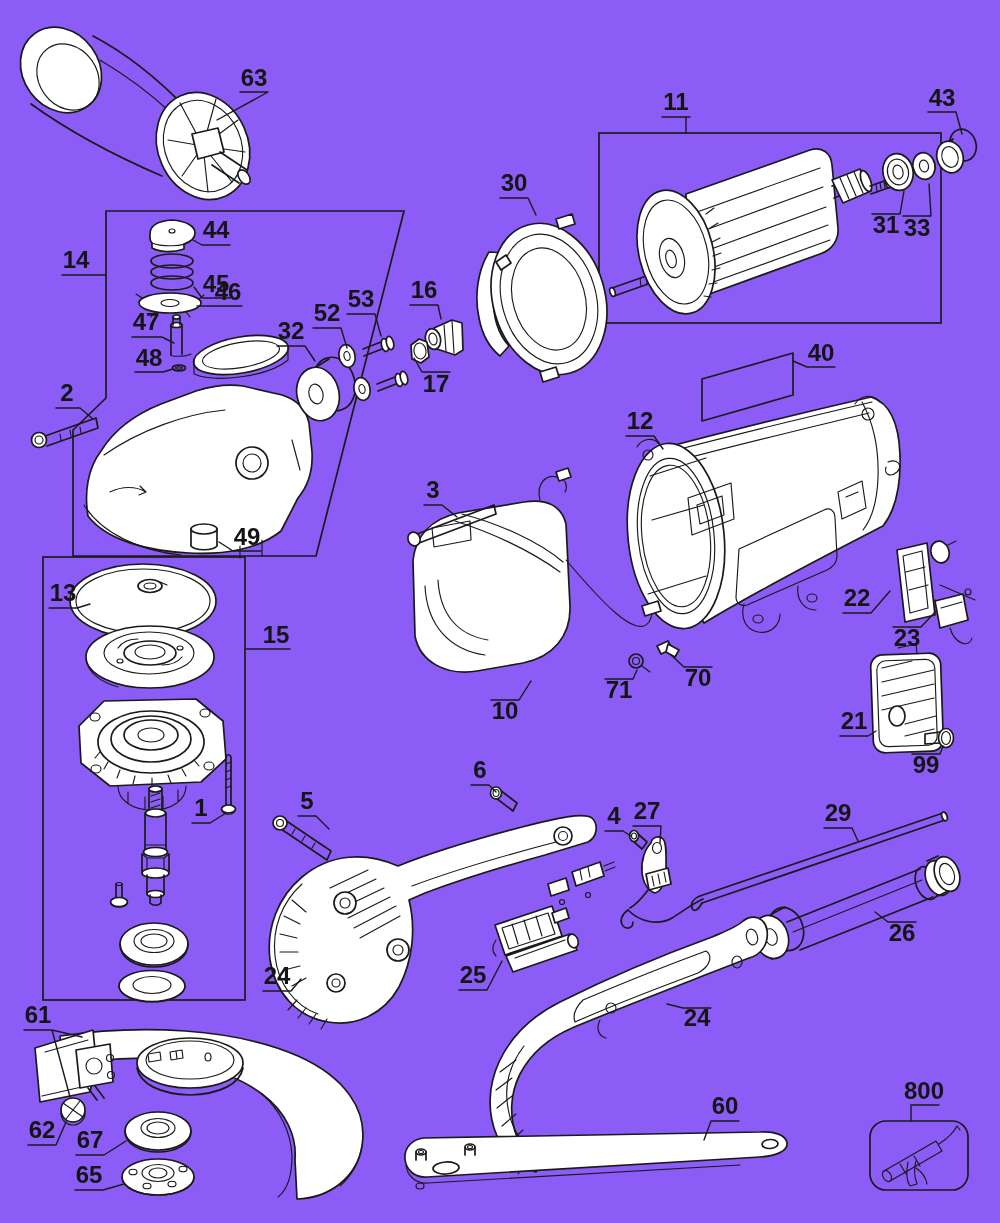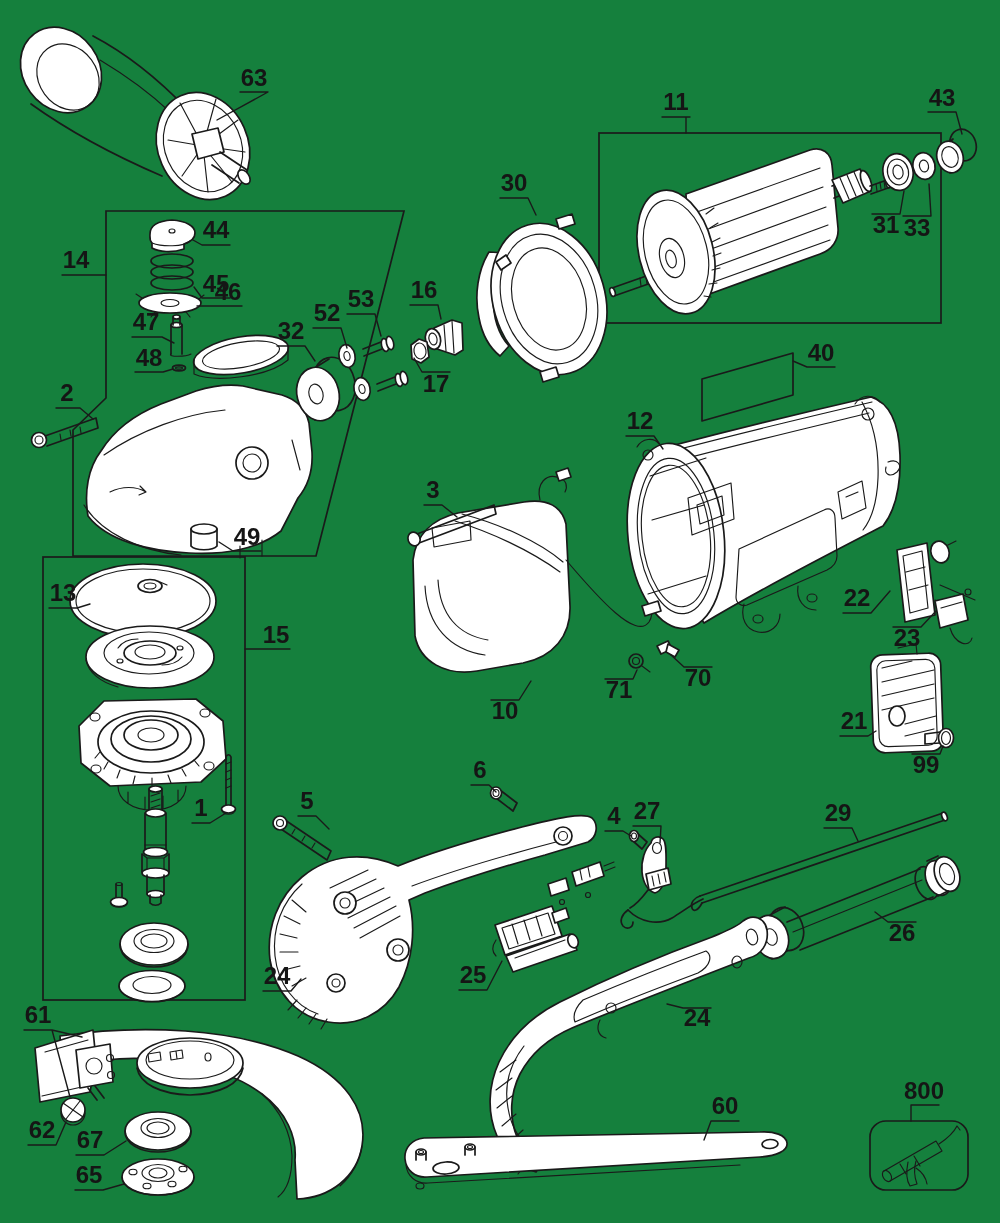--- a/index.html
+++ b/index.html
@@ -1,16 +1,16 @@
 <!DOCTYPE html>
 <html><head>
 <meta charset="utf-8">
 <style>
   html,body{margin:0;padding:0;background:#fff;}
-  .stage{width:1000px;height:1223px;position:relative;background:#15803d;overflow:hidden;text-align:center;}
+  .stage{width:1000px;height:1223px;position:relative;background:#8b5cf6;overflow:hidden;text-align:center;}
   svg{display:block;}
   svg text{font-family:"Liberation Sans","DejaVu Sans",sans-serif;font-weight:700;font-size:24px;fill:#151515;text-anchor:middle;}
   .o{fill:#fff;stroke:#1a1a1a;stroke-width:1.7;stroke-linejoin:round;stroke-linecap:round;}
   .s{fill:none;stroke:#1a1a1a;stroke-width:1.7;stroke-linejoin:round;stroke-linecap:round;}
   .d{fill:none;stroke:#1a1a1a;stroke-width:1.15;stroke-linejoin:round;stroke-linecap:round;}
   .leader{fill:none;stroke:#1a1a1a;stroke-width:1.4;stroke-linejoin:round;stroke-linecap:round;}
   .box{fill:none;stroke:#1a1a1a;stroke-width:1.7;}
 </style>
 </head>
 <body>

